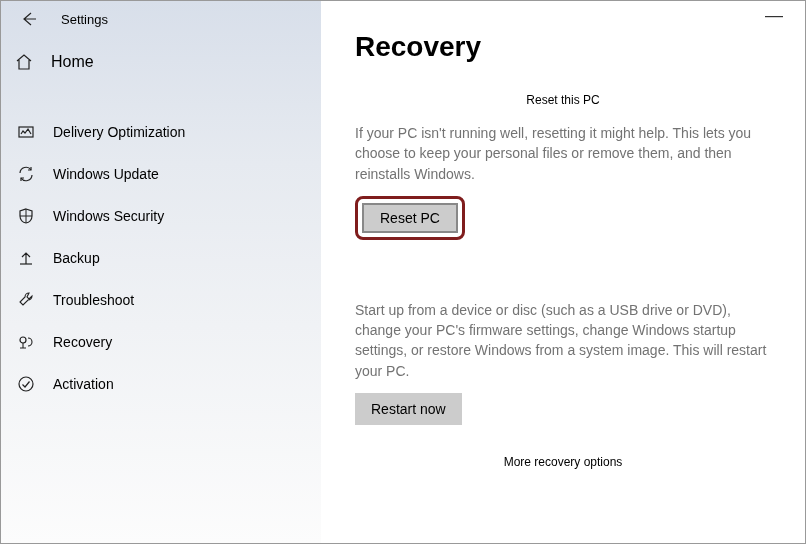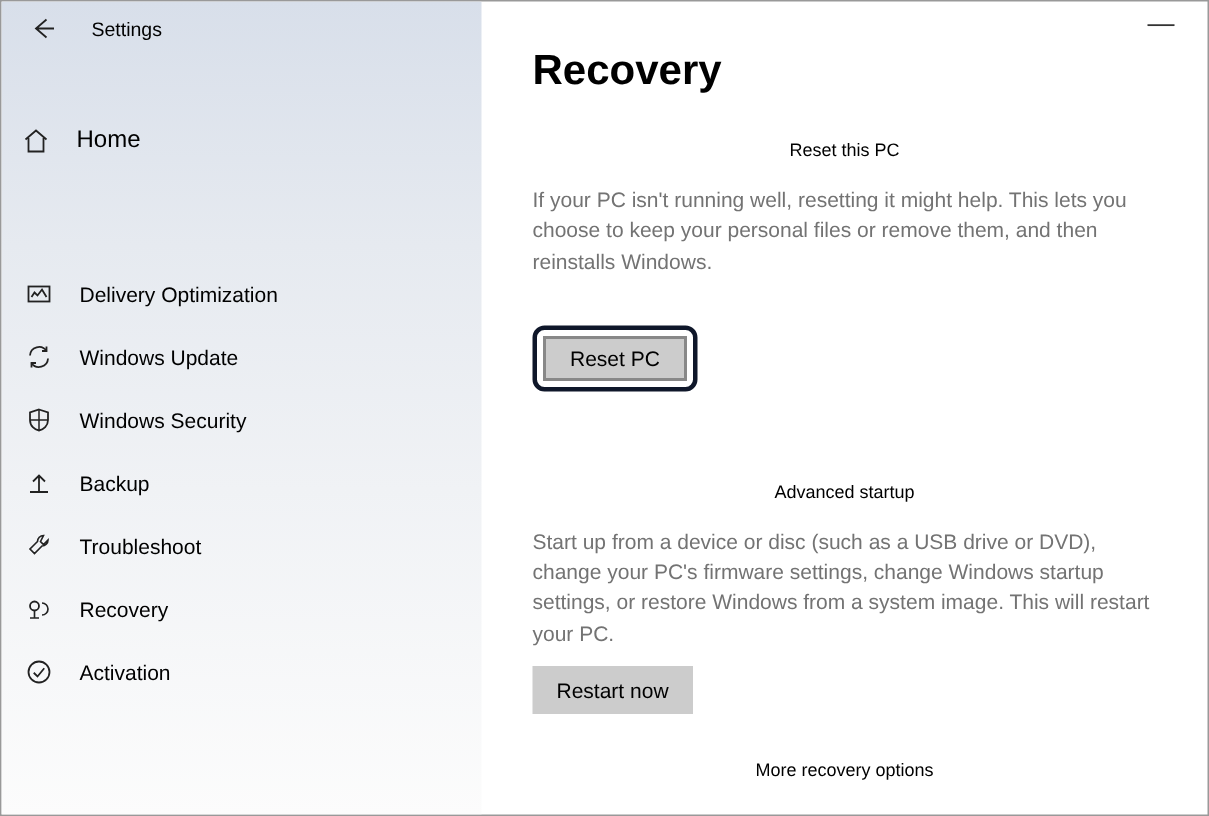--- a/index.html
+++ b/index.html
@@ -1,36 +1,36 @@
 <!DOCTYPE html>
 <html><head>
   <meta charset="utf-8">
   <style>
     * { margin: 0; padding: 0; box-sizing: border-box; font-family: "Segoe UI", -apple-system, sans-serif; }
     body { width: 806px; height: 544px; display: flex; background: #fff; overflow: hidden; border: 1px solid #999; }
-    .sidebar { width: 320px; height: 100%; background: linear-gradient(180deg, #d8dfea 0%, #e6eaf0 30%, #f0f2f5 60%, #fcfcfc 100%); display: flex; flex-direction: column; gap: 32px; }
+    .sidebar { width: 320px; height: 100%; background: linear-gradient(180deg, #d8dfea 0%, #e6eaf0 30%, #f0f2f5 60%, #fcfcfc 100%); display: flex; flex-direction: column; }
     .titlebar { display: flex; align-items: center; padding: 10px 20px 18px 20px; gap: 24px; }
     .titlebar .back { width: 16px; height: 16px; display: flex; align-items: center; justify-content: center; cursor: pointer; }
     .titlebar .title { font-size: 13px; }
     .home-row { display: flex; align-items: center; gap: 18px; padding: 8px 20px 16px 14px; cursor: pointer; }
     .home-row .icon { width: 18px; height: 18px; display: flex; align-items: center; justify-content: center; }
     .search-wrap { padding: 0 14px 14px 14px; }
     .search { width: 100%; height: 34px; border: 1px solid #7f7f7f; background: #e9ecf1; display: flex; align-items: center; padding: 0 10px; }
     .search input { flex: 1; border: none; background: transparent; outline: none; font-size: 14px; color: #444; font-style: italic; }
     .search input::placeholder { color: #666; font-style: italic; }
     .search .sicon { width: 16px; height: 16px; display: flex; align-items: center; justify-content: center; }
     .section { font-size: 13px; font-weight: 600; padding: 6px 16px 10px 16px; }
     .nav { display: flex; flex-direction: column; padding-top: 24px; }
     .nav-item { display: flex; align-items: center; gap: 18px; padding: 12px 16px; cursor: pointer; font-size: 14px; }
     .nav-item .nicon { width: 18px; height: 18px; display: flex; align-items: center; justify-content: center; }
     .main { flex: 1; padding: 30px 34px 12px 34px; overflow: hidden; position: relative; }
     .main h1 { font-size: 28px; font-weight: 600; margin-bottom: 30px; }
     .main h2 { font-size: 12px; font-weight: 400; margin-bottom: 16px; text-align: center; }
     .main p { font-size: 14px; line-height: 1.45; color: #737373; margin-bottom: 12px; }
-    .highlight-wrap { border: 3px solid #0f172a; border-radius: 8px; padding: 4px; display: inline-block; margin-bottom: 30px; margin-top: 21px; }
+    .highlight-wrap { border: 3px solid #7f1d1d; border-radius: 8px; padding: 4px; display: inline-block; margin-bottom: 30px; }
     .btn { background: #cccccc; border: 2px solid #888; padding: 5px 16px; font-size: 14px; cursor: pointer; display: inline-block; }
     .btn-plain { background: #cccccc; border: none; padding: 8px 16px; font-size: 14px; cursor: pointer; display: inline-block; }
     .block { margin-bottom: 30px; }
     .minimize { position: absolute; top: 4px; right: 22px; font-size: 18px; cursor: pointer; color: #333; }
     svg { display: block; }
   </style>
 </head>
 <body>
 
 <div class="sidebar">
@@ -127,21 +127,20 @@
 
   <div class="block">
     <h2>Reset this PC</h2>
     <p>If your PC isn't running well, resetting it might help. This lets you choose to keep your personal files or remove them, and then reinstalls Windows.</p>
     <div class="highlight-wrap">
       <span class="btn">Reset PC</span>
     </div>
   </div>
 
   <div class="block">
-    <h2>Advanced startup</h2>
     <p>Start up from a device or disc (such as a USB drive or DVD), change your PC's firmware settings, change Windows startup settings, or restore Windows from a system image. This will restart your PC.</p>
     <span class="btn-plain">Restart now</span>
   </div>
 
   <div class="block">
     <h2>More recovery options</h2>
   </div>
 </div>
 
 </body></html>

